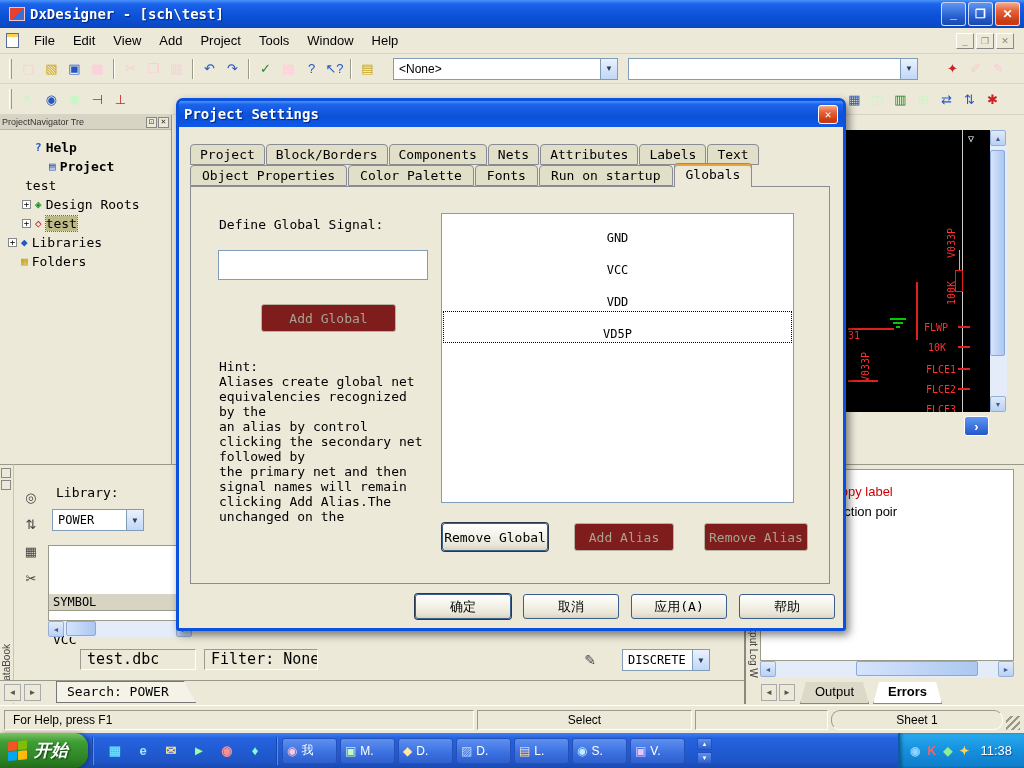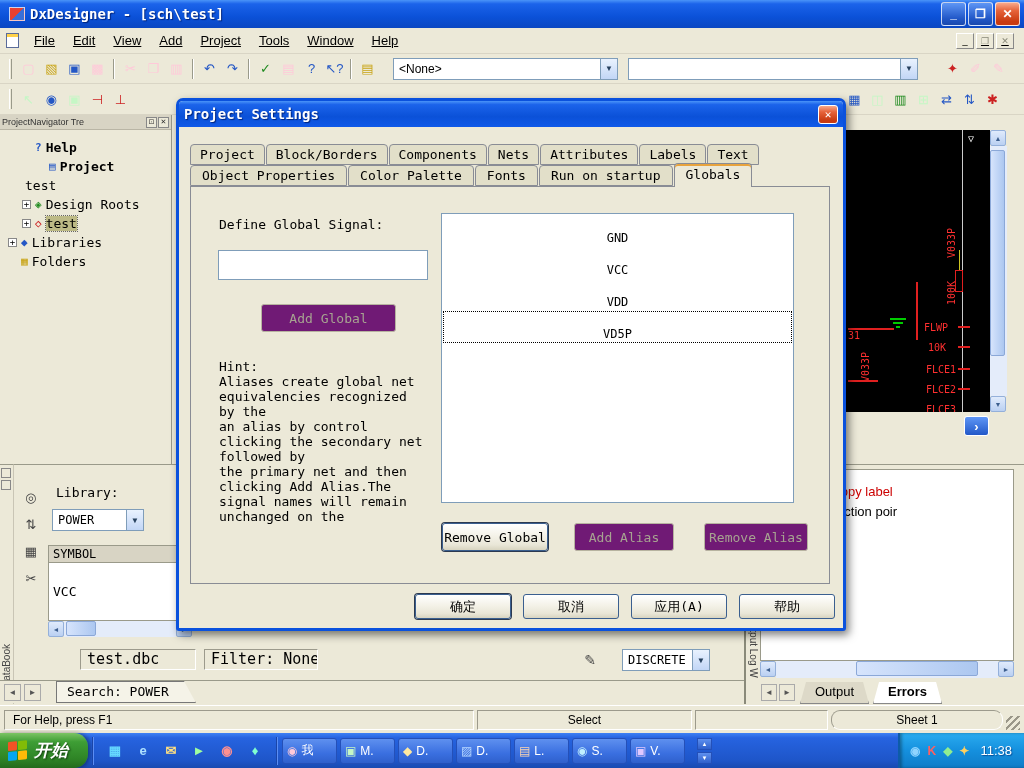--- a/index.html
+++ b/index.html
@@ -19,21 +19,21 @@
   .app-icon{width:16px;height:14px;margin:0 5px;background:linear-gradient(135deg,#e84030 0 50%,#3a6fd8 50% 100%);
     border:1px solid rgba(255,255,255,.7);flex:none;}
   .title-text{font-family:"DejaVu Sans Mono",monospace;font-weight:bold;font-size:14px;text-shadow:1px 1px 1px #00237a;flex:1;}
   .tb-btn{width:25px;height:24px;margin-left:2px;border:1px solid rgba(255,255,255,.75);border-radius:3px;
     background:linear-gradient(180deg,#5E96F5,#2258C8 70%,#1a49ad);color:#fff;display:flex;align-items:center;
     justify-content:center;font-size:12px;font-weight:bold;flex:none;}
   .tb-btn.close{background:linear-gradient(180deg,#F8A88A,#E6633A 35%,#C83A10 85%);}
 
   
   .menubar{position:absolute;left:0;top:28px;width:1024px;height:26px;background:#ECE9D8;display:flex;
-    align-items:center;border-bottom:1px solid #d9d5c5;padding:0 4px;text-decoration:underline;}
+    align-items:center;border-bottom:1px solid #d9d5c5;padding:0 4px;}
   .doc-icon{width:13px;height:15px;background:#fff;border:1px solid #5a6c9a;margin:0 6px 0 2px;
     box-shadow:inset 0 3px 0 #ffd24a;flex:none;}
   .menu-items{display:flex;align-items:center;}
   .menu-item{padding:4px 9px;font-size:13px;}
   .mdi-btns{margin-left:auto;display:flex;gap:2px;padding-right:6px;}
   .mdi-btn{width:18px;height:16px;background:#ECE9D8;border:1px solid #fff;border-right-color:#888;
     border-bottom-color:#888;color:#8a8a7a;font-size:9px;display:flex;align-items:center;justify-content:center;}
 
   
   .toolbar{position:absolute;left:0;width:1024px;background:#ECE9D8;display:flex;align-items:center;
@@ -137,21 +137,21 @@
   .tab.active{background:#ECE9D8;height:24px;margin-top:-2px;line-height:22px;border-bottom:0;
     box-shadow:inset 0 2px 0 #E8A33D;position:relative;z-index:4;}
   .page{position:absolute;left:11px;top:85px;width:640px;height:398px;border:1px solid #898C95;background:#ECE9D8;z-index:2;}
   .define-label{position:absolute;left:28px;top:30px;font-size:13px;}
   .signal-input{position:absolute;left:27px;top:63px;width:210px;height:30px;border:1px solid #7F9DB9;background:#fff;
     font-family:"DejaVu Sans Mono",monospace;font-size:13px;padding:0 4px;outline:none;}
   .btn{background:linear-gradient(180deg,#FFFFFF 0%,#F4F2E8 45%,#E9E6D7 80%,#D8D4C0 100%);border:1px solid #3A5F8F;
     border-radius:3px;display:flex;align-items:center;justify-content:center;font-size:13px;
     font-family:"DejaVu Sans Mono",monospace;white-space:nowrap;overflow:hidden;}
   .btn.default{box-shadow:0 0 0 1px #2b3950;}
-  .btn.disabled{color:#A7A391;border-color:#B7B3A0;background:#701a75;}
+  .btn.disabled{color:#A7A391;border-color:#B7B3A0;background:#7f1d1d;}
   .add-global{position:absolute;left:70px;top:117px;width:135px;height:28px;}
   .hint{position:absolute;left:28px;top:172px;width:240px;height:170px;overflow:hidden;}
   .hint-line{font-size:13px;line-height:15px;white-space:nowrap;}
   .listbox{position:absolute;left:250px;top:26px;width:353px;height:290px;background:#fff;border:1px solid #7F9DB9;padding:1px;}
   .litem{height:15px;line-height:15px;font-size:12px;padding:16px 3px;text-align:center;}
   .litem.focused{outline:1px dotted #000;outline-offset:-1px;}
   .remove-global{position:absolute;left:251px;top:336px;width:106px;height:28px;}
   .add-alias{position:absolute;left:383px;top:336px;width:100px;height:28px;}
   .remove-alias{position:absolute;left:513px;top:336px;width:104px;height:28px;}
   .btn.ok{position:absolute;left:236px;top:493px;width:96px;height:25px;}
@@ -167,21 +167,21 @@
   .strip-btn.b1{top:3px;} .strip-btn.b2{top:15px;}
   .strip-title{position:absolute;left:1px;bottom:4px;writing-mode:vertical-rl;transform:rotate(180deg);
     font-size:10px;color:#444;}
   .library-panel{position:absolute;left:14px;top:464px;width:730px;height:216px;background:#ECE9D8;border-top:1px solid #9a9a8a;}
   .lib-icons{position:absolute;left:6px;top:22px;width:28px;display:flex;flex-direction:column;gap:7px;}
   .lib-icon{width:22px;height:20px;display:flex;align-items:center;justify-content:center;font-size:13px;color:var(--ic,#444);}
   .lib-label{position:absolute;left:42px;top:20px;font-family:"DejaVu Sans Mono",monospace;font-size:13px;}
   .lib-combo{position:absolute;left:38px;top:44px;width:92px;font-family:"DejaVu Sans Mono",monospace;}
   .symbol-list{position:absolute;left:34px;top:80px;width:144px;height:76px;background:#fff;border:1px solid #9a9a8a;}
   .symbol-header{height:17px;background:#D8D4C4;border-bottom:1px solid #9a9a8a;font-family:"DejaVu Sans Mono",monospace;
-    font-size:12px;padding:1px 4px;}
+    font-size:12px;padding:1px 4px;margin-top:48px;}
   .symbol-row{height:19px;line-height:19px;font-family:"DejaVu Sans Mono",monospace;font-size:13px;padding:0 4px;}
   .lib-hscroll{position:absolute;left:34px;top:156px;width:144px;height:16px;display:flex;}
   .lib-hscroll .sb-thumb{left:2px;top:0;width:30px;height:15px;}
   .info-row{position:absolute;left:0;top:184px;right:0;height:23px;}
   .sunken{position:absolute;height:21px;border:1px solid;border-color:#9C9A8C #FFF #FFF #9C9A8C;
     font-family:"DejaVu Sans Mono",monospace;font-size:15px;line-height:19px;padding:0 6px;white-space:nowrap;overflow:hidden;}
   .sunken.file{left:66px;width:116px;}
   .sunken.filter{left:190px;width:114px;}
   .sunken.matches{left:308px;width:250px;text-align:right;}
   .pencil{position:absolute;left:566px;top:1px;width:20px;height:20px;display:flex;align-items:center;
@@ -537,22 +537,22 @@
       <div class="btn disabled add-global">Add Global</div>
       <div class="hint">
         <div class="hint-line">Hint:</div>
           <div class="hint-line">Aliases create global net</div>
           <div class="hint-line">equivalencies recognized</div>
           <div class="hint-line">by the</div>
           <div class="hint-line">an alias by control</div>
           <div class="hint-line">clicking the secondary net</div>
           <div class="hint-line">followed by</div>
           <div class="hint-line">the primary net and then</div>
+          <div class="hint-line">signal names will remain</div>
           <div class="hint-line">clicking Add Alias.The</div>
-          <div class="hint-line">signal names will remain</div>
           <div class="hint-line">unchanged on the</div>
       </div>
       <div class="listbox">
         <div class="litem">GND</div>
           <div class="litem">VCC</div>
           <div class="litem">VDD</div>
           <div class="litem focused">VD5P</div>
       </div>
       <div class="btn default remove-global">Remove Global</div>
       <div class="btn disabled add-alias">Add Alias</div>

